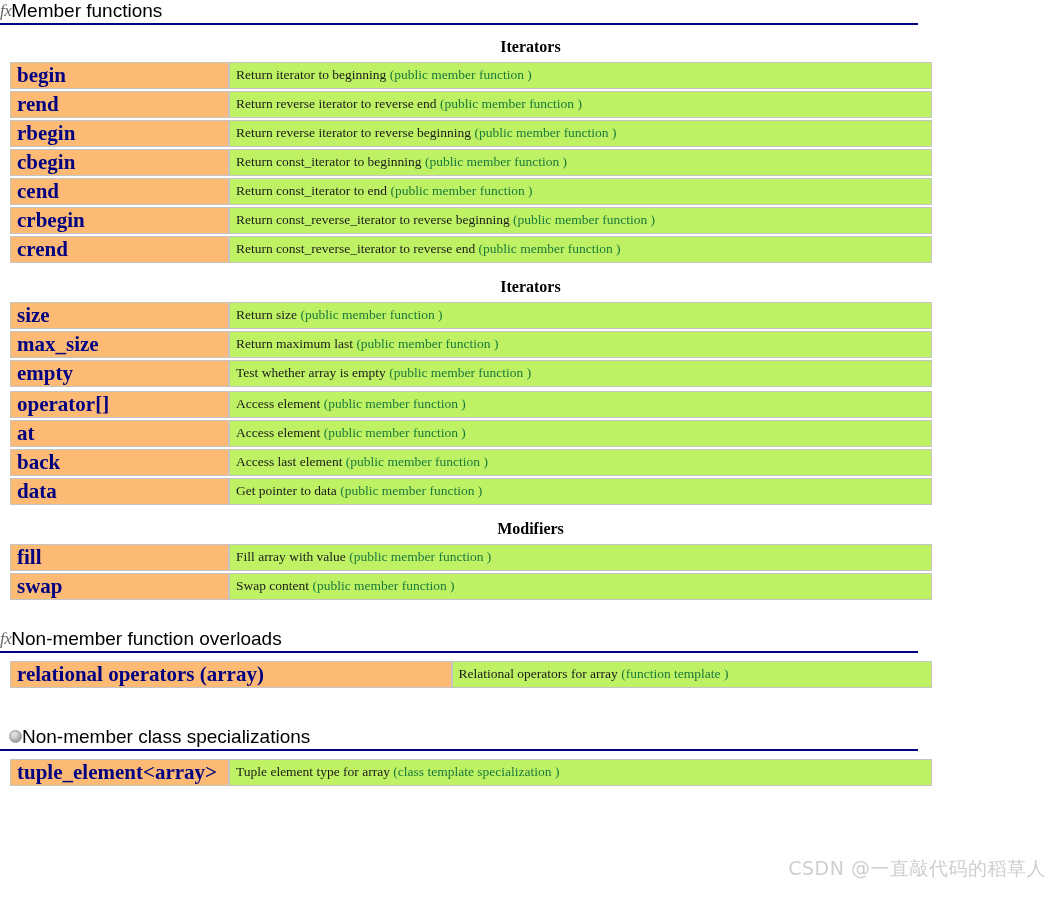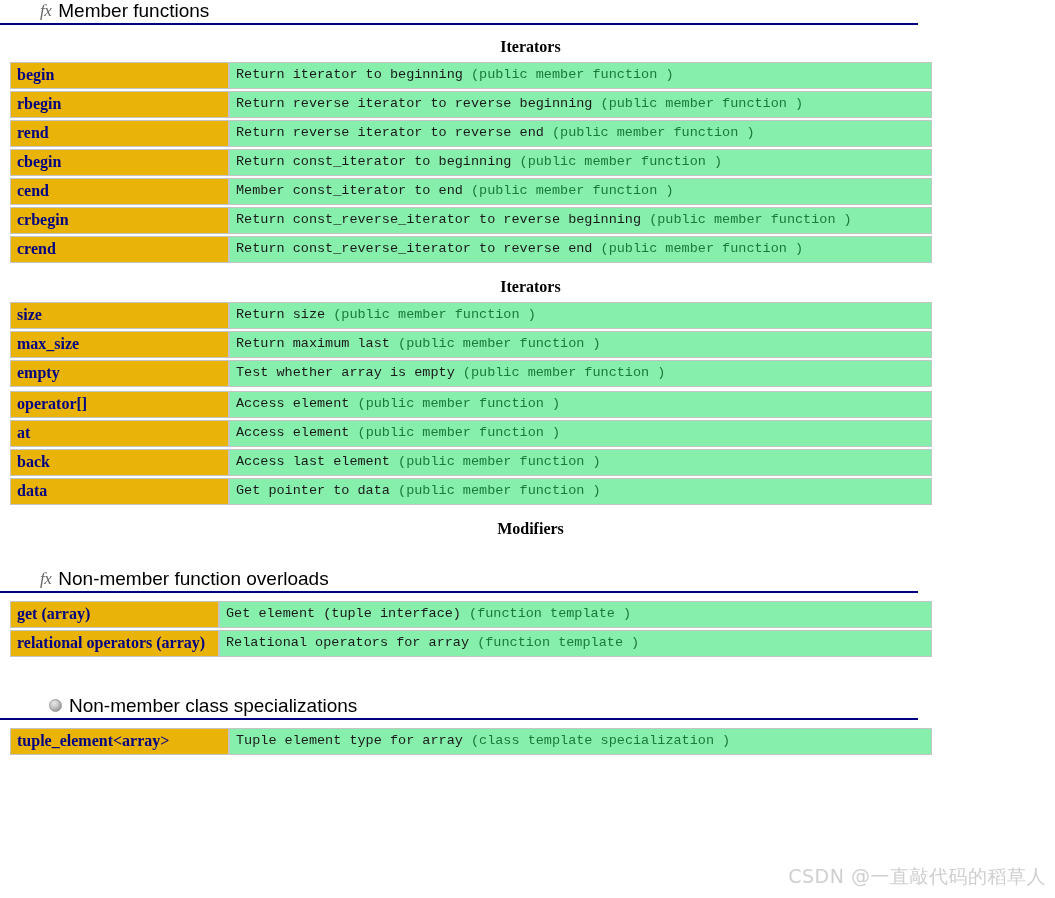--- a/index.html
+++ b/index.html
@@ -19,27 +19,25 @@
   }
 
   .page {
     padding: 0 0 0 0;
   }
 
   
   .sec-head {
     display: flex;
     align-items: flex-end;
-    gap: 7px;
     border-bottom: 2px solid #000080;
     width: 918px;
     margin: 0 0 0 0;
     padding-bottom: 1px;
     box-sizing: border-box;
-    padding-left: 40px;
   }
   .sec-head .fx-icon {
     font-family: "Liberation Serif", serif;
     font-style: italic;
     font-size: 17px;
     color: #666666;
     line-height: 1;
     padding-bottom: 3px;
     letter-spacing: -0.5px;
   }
@@ -83,47 +81,47 @@
   table.reftable.auto { table-layout: auto; width: 922px; }
 
   table.reftable td {
     border: 1px solid #c4c4c4;
     padding: 3px 6px 4px 6px;
     vertical-align: middle;
     line-height: 18px;
     height: 18px;
   }
   td.name-cell {
-    background: #eab308;
+    background: #fdba74;
     width: 205px;
     font-weight: bold;
     font-family: "Liberation Serif", serif;
-    font-size: 16px;
+    font-size: 21px;
     color: #000080;
     white-space: nowrap;
   }
   td.name-cell.w195 { width: 195px; }
   td.desc-cell {
-    background: #86efac;
-    font-family: Liberation Mono, monospace;
+    background: #bef264;
+    font-family: Liberation Serif, serif;
     font-size: 13.5px;
     color: #1a1a1a;
   }
   td.desc-cell .paren {
     color: #1a7a3c;
   }
 
   .sec-gap-lg { height: 26px; }
   .sec-gap-xl { height: 36px; }
 
   
   .watermark {
     position: absolute;
     right: 9px;
-    bottom: 8px;
+    bottom: 16px;
     font-family: "DejaVu Sans", sans-serif;
     font-size: 19px;
     color: #cfcfcf;
     letter-spacing: 0.5px;
     white-space: nowrap;
     user-select: none;
   }
 </style>
 </head>
 <body>
@@ -136,34 +134,34 @@
   </div>
 
   <div class="subhead">Iterators</div>
   <table class="reftable">
       <tbody>
     <tr>
       <td class="name-cell">begin</td>
       <td class="desc-cell"><span>Return iterator to beginning </span><span class="paren">(public member function )</span></td>
     </tr>
     <tr>
+      <td class="name-cell">rend</td>
+      <td class="desc-cell"><span>Return reverse iterator to reverse end </span><span class="paren">(public member function )</span></td>
+    </tr>
+    <tr>
       <td class="name-cell">rbegin</td>
       <td class="desc-cell"><span>Return reverse iterator to reverse beginning </span><span class="paren">(public member function )</span></td>
     </tr>
     <tr>
-      <td class="name-cell">rend</td>
-      <td class="desc-cell"><span>Return reverse iterator to reverse end </span><span class="paren">(public member function )</span></td>
-    </tr>
-    <tr>
       <td class="name-cell">cbegin</td>
       <td class="desc-cell"><span>Return const_iterator to beginning </span><span class="paren">(public member function )</span></td>
     </tr>
     <tr>
       <td class="name-cell">cend</td>
-      <td class="desc-cell"><span>Member const_iterator to end </span><span class="paren">(public member function )</span></td>
+      <td class="desc-cell"><span>Return const_iterator to end </span><span class="paren">(public member function )</span></td>
     </tr>
     <tr>
       <td class="name-cell">crbegin</td>
       <td class="desc-cell"><span>Return const_reverse_iterator to reverse beginning </span><span class="paren">(public member function )</span></td>
     </tr>
     <tr>
       <td class="name-cell">crend</td>
       <td class="desc-cell"><span>Return const_reverse_iterator to reverse end </span><span class="paren">(public member function )</span></td>
     </tr>
   </tbody>
@@ -202,35 +200,43 @@
       <td class="desc-cell"><span>Access last element </span><span class="paren">(public member function )</span></td>
     </tr>
     <tr>
       <td class="name-cell">data</td>
       <td class="desc-cell"><span>Get pointer to data </span><span class="paren">(public member function )</span></td>
     </tr>
   </tbody>
     </table>
 
   <div class="subhead">Modifiers</div>
+  <table class="reftable">
+      <tbody>
+    <tr>
+      <td class="name-cell">fill</td>
+      <td class="desc-cell"><span>Fill array with value </span><span class="paren">(public member function )</span></td>
+    </tr>
+    <tr>
+      <td class="name-cell">swap</td>
+      <td class="desc-cell"><span>Swap content </span><span class="paren">(public member function )</span></td>
+    </tr>
+  </tbody>
+    </table>
 
   <div class="sec-gap-lg"></div>
 
   <div class="sec-head">
     <span class="fx-icon">fx</span>
     <span class="sec-title">Non-member function overloads</span>
   </div>
   <div style="height:6px"></div>
   <table class="reftable auto">
       <tbody>
     <tr>
-      <td class="name-cell w195">get (array)</td>
-      <td class="desc-cell"><span>Get element (tuple interface) </span><span class="paren">(function template )</span></td>
-    </tr>
-    <tr>
       <td class="name-cell" style="width:auto">relational operators (array)</td>
       <td class="desc-cell"><span>Relational operators for array </span><span class="paren">(function template )</span></td>
     </tr>
   </tbody>
     </table>
 
   <div class="sec-gap-xl"></div>
 
   <div class="sec-head">
     <span class="ball-icon"></span>

